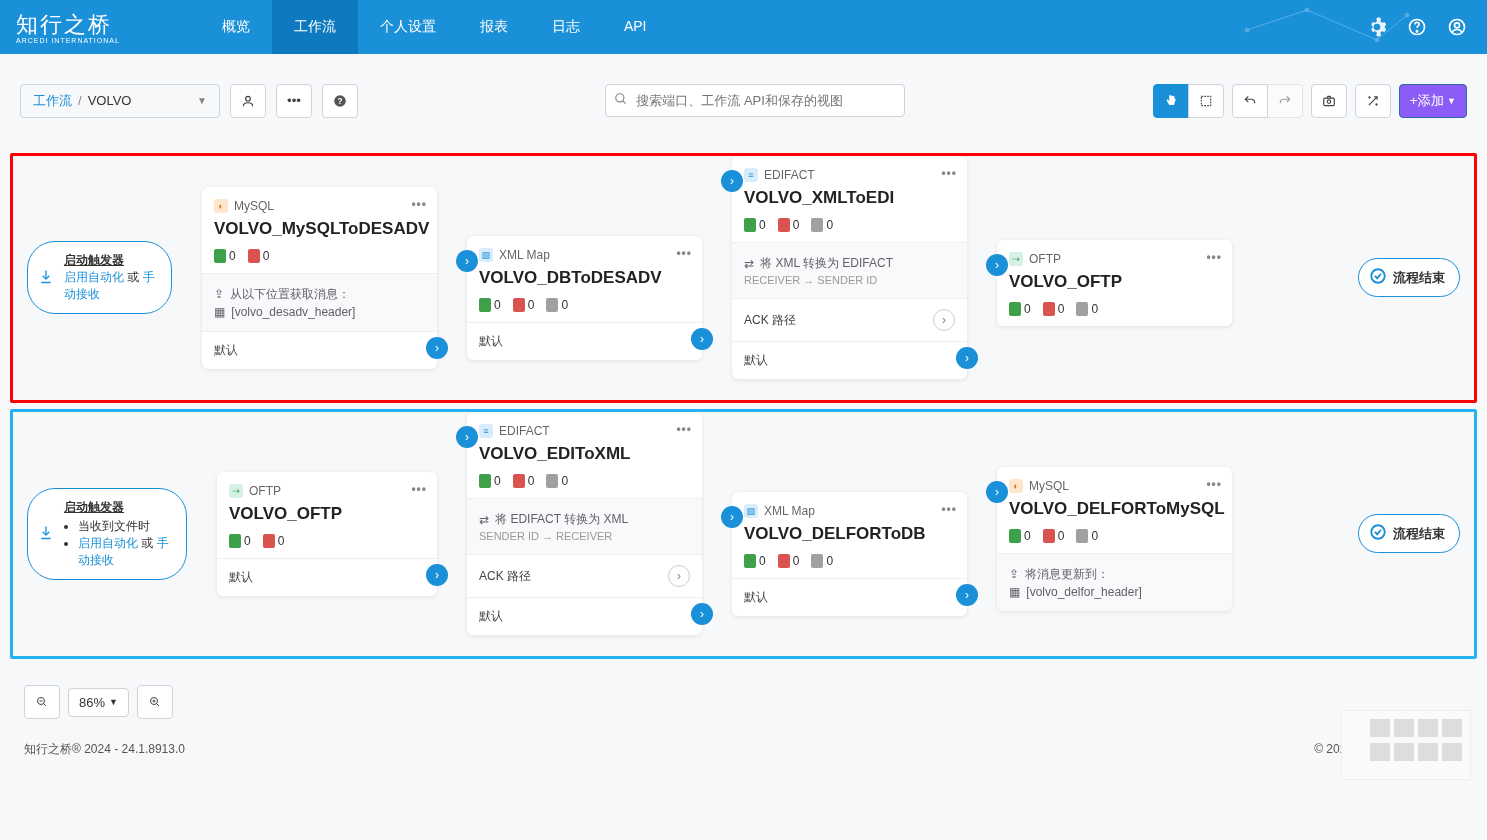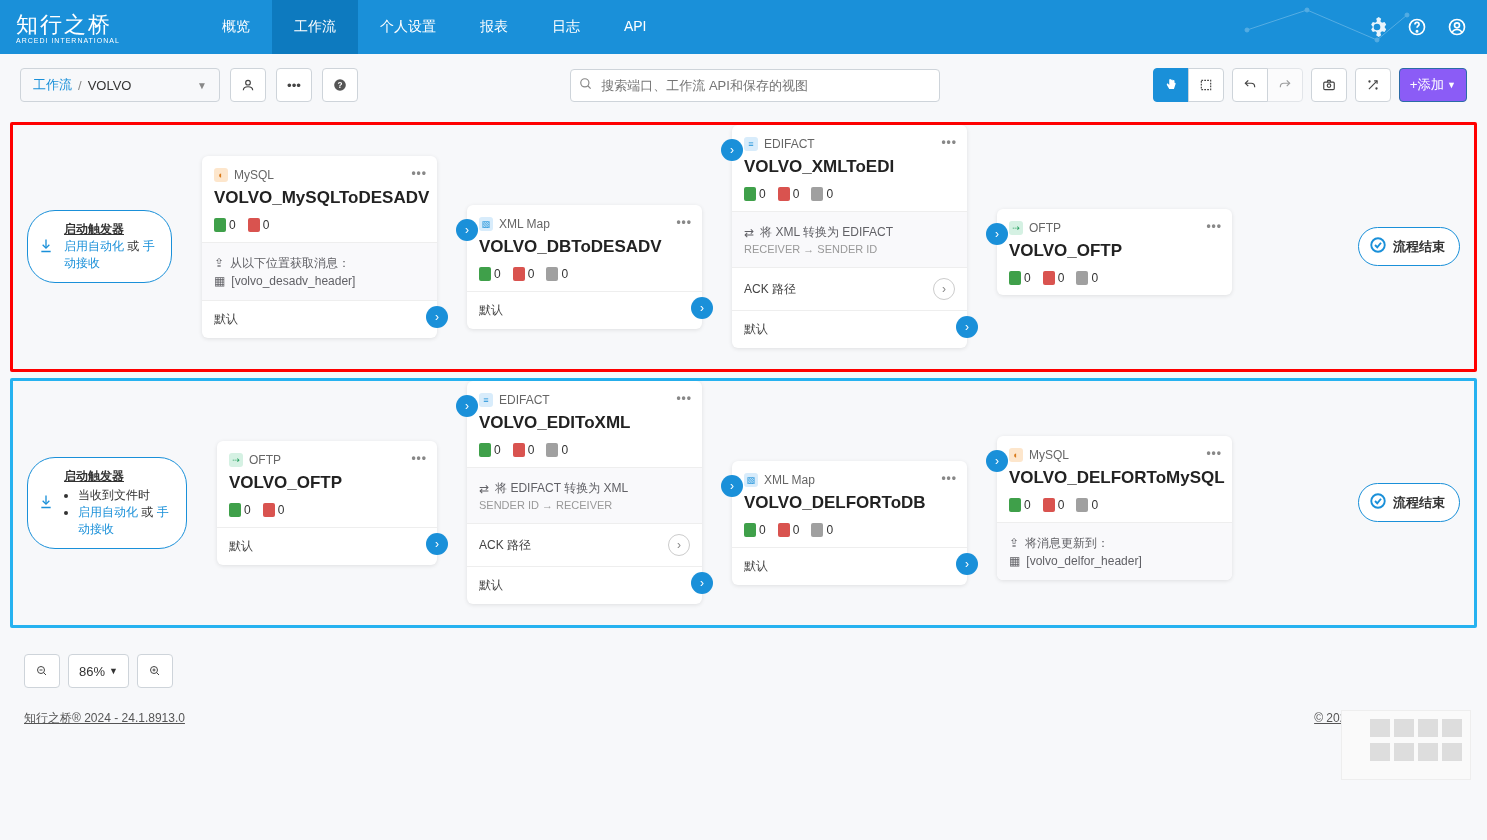--- a/index.html
+++ b/index.html
@@ -18,21 +18,21 @@
 .breadcrumb a { color: #1a90d9; text-decoration: none; }
 .breadcrumb .sep { color: #888; }
 .breadcrumb .caret { margin-left: auto; color: #888; font-size: 10px; }
 .btn { border: 1px solid #ced4da; background: #fff; border-radius: 4px; padding: 7px 10px; cursor: pointer; display: inline-flex; align-items: center; justify-content: center; min-width: 36px; height: 34px; color:#444; }
 .btn.primary { background: #1a90d9; color: #fff; border-color: #1a90d9; }
 .btn.dark { background: #8b5cf6; color: #fff; border-color: #2b6ca6; }
 .btn-group { display:flex; }
 .btn-group .btn { border-radius:0; margin-left:-1px;}
 .btn-group .btn:first-child { border-radius:4px 0 0 4px; margin-left:0;}
 .btn-group .btn:last-child { border-radius:0 4px 4px 0;}
-.search-wrap { margin: 0 auto; position: relative; width: 370px; }
+.search-wrap { margin: 16px auto; position: relative; width: 300px; }
 .search-wrap input { width: 100%; padding: 8px 10px 8px 30px; border: 1px solid #ced4da; border-radius: 4px; font-size: 13px; }
 .search-wrap .sicon { position: absolute; left: 9px; top: 8px; color: #888; }
 .toolbar-right { display: flex; gap: 8px; }
 .canvas { padding: 0 10px 10px; }
 .flow-box { border: 3px solid; border-radius: 2px; padding: 20px 14px; margin: 6px 0; position: relative; min-height: 250px; }
 .flow-box.red { border-color: #ff0000; }
 .flow-box.blue { border-color: #26b2f0; }
 .flow-row { display: flex; align-items: center; gap: 30px; position: relative;}
 .trigger { background: #fff; border: 1px solid #1a90d9; border-radius: 28px; padding: 10px 14px 10px 36px; font-size: 12px; width: 145px; position: relative; }
 .trigger .ticon { position: absolute; left: 10px; top: 50%; transform: translateY(-50%); color: #1a90d9; }
@@ -55,23 +55,23 @@
 .node-body.last { border-radius: 0 0 6px 6px;}
 .node-body .row { display: flex; align-items: center; gap: 6px; margin: 2px 0; }
 .node-body .sub { color: #999; font-size: 11px; }
 .node-link { color: #1a90d9; }
 .node-foot { padding: 10px 12px; border-top: 1px solid #eee; display: flex; align-items: center; justify-content: space-between; color: #444; }
 .flow-end { background: #fff; border: 1px solid #1a90d9; border-radius: 22px; padding: 8px 14px 8px 10px; display: flex; align-items: center; gap: 6px; font-size: 13px; font-weight: 600; color: #333; margin-left: auto; }
 .flow-end .check { color: #1a90d9; }
 .connector { position: absolute; width: 22px; height: 22px; background: #1a90d9; border-radius: 50%; display: flex; align-items: center; justify-content: center; color: #fff; font-size: 12px; right: -11px; bottom: 10px; z-index:2; }
 .connector.gray { background: #fff; border: 1px solid #ccc; color: #888; }
 .input-dot { position: absolute; width: 22px; height: 22px; background: #1a90d9; border-radius: 50%; display:flex;align-items:center;justify-content:center;color:#fff;font-size:12px; left: -11px; top: 14px; z-index:2;}
-.bottom-bar { display: flex; gap: 8px; padding: 10px 24px; }
+.bottom-bar { display: flex; align-items: center; gap: 8px; padding: 10px 24px; }
 .zoom { border: 1px solid #ced4da; background: #fff; border-radius: 4px; padding: 6px 10px; display: flex; gap: 4px; align-items: center; }
-.footer { display: flex; justify-content: space-between; padding: 12px 24px; font-size: 12px; color: #555; text-decoration: underline; }
+.footer { display: flex; justify-content: space-between; padding: 12px 24px; font-size: 12px; color: #555; }
 .minimap { position: fixed; right: 16px; bottom: 60px; width: 130px; height: 70px; background: #fafafa; border: 1px solid #eee; display: flex; flex-direction:column; gap:6px; padding:8px; }
 .minimap-row { display:flex; gap:4px; justify-content:flex-end;}
 .minimap-box { background:#ddd; width:20px; height:18px;}
 .node-wrap{ position:relative; }
 </style>
 </head>
 <body>
 
 <div class="header">
   <div>

